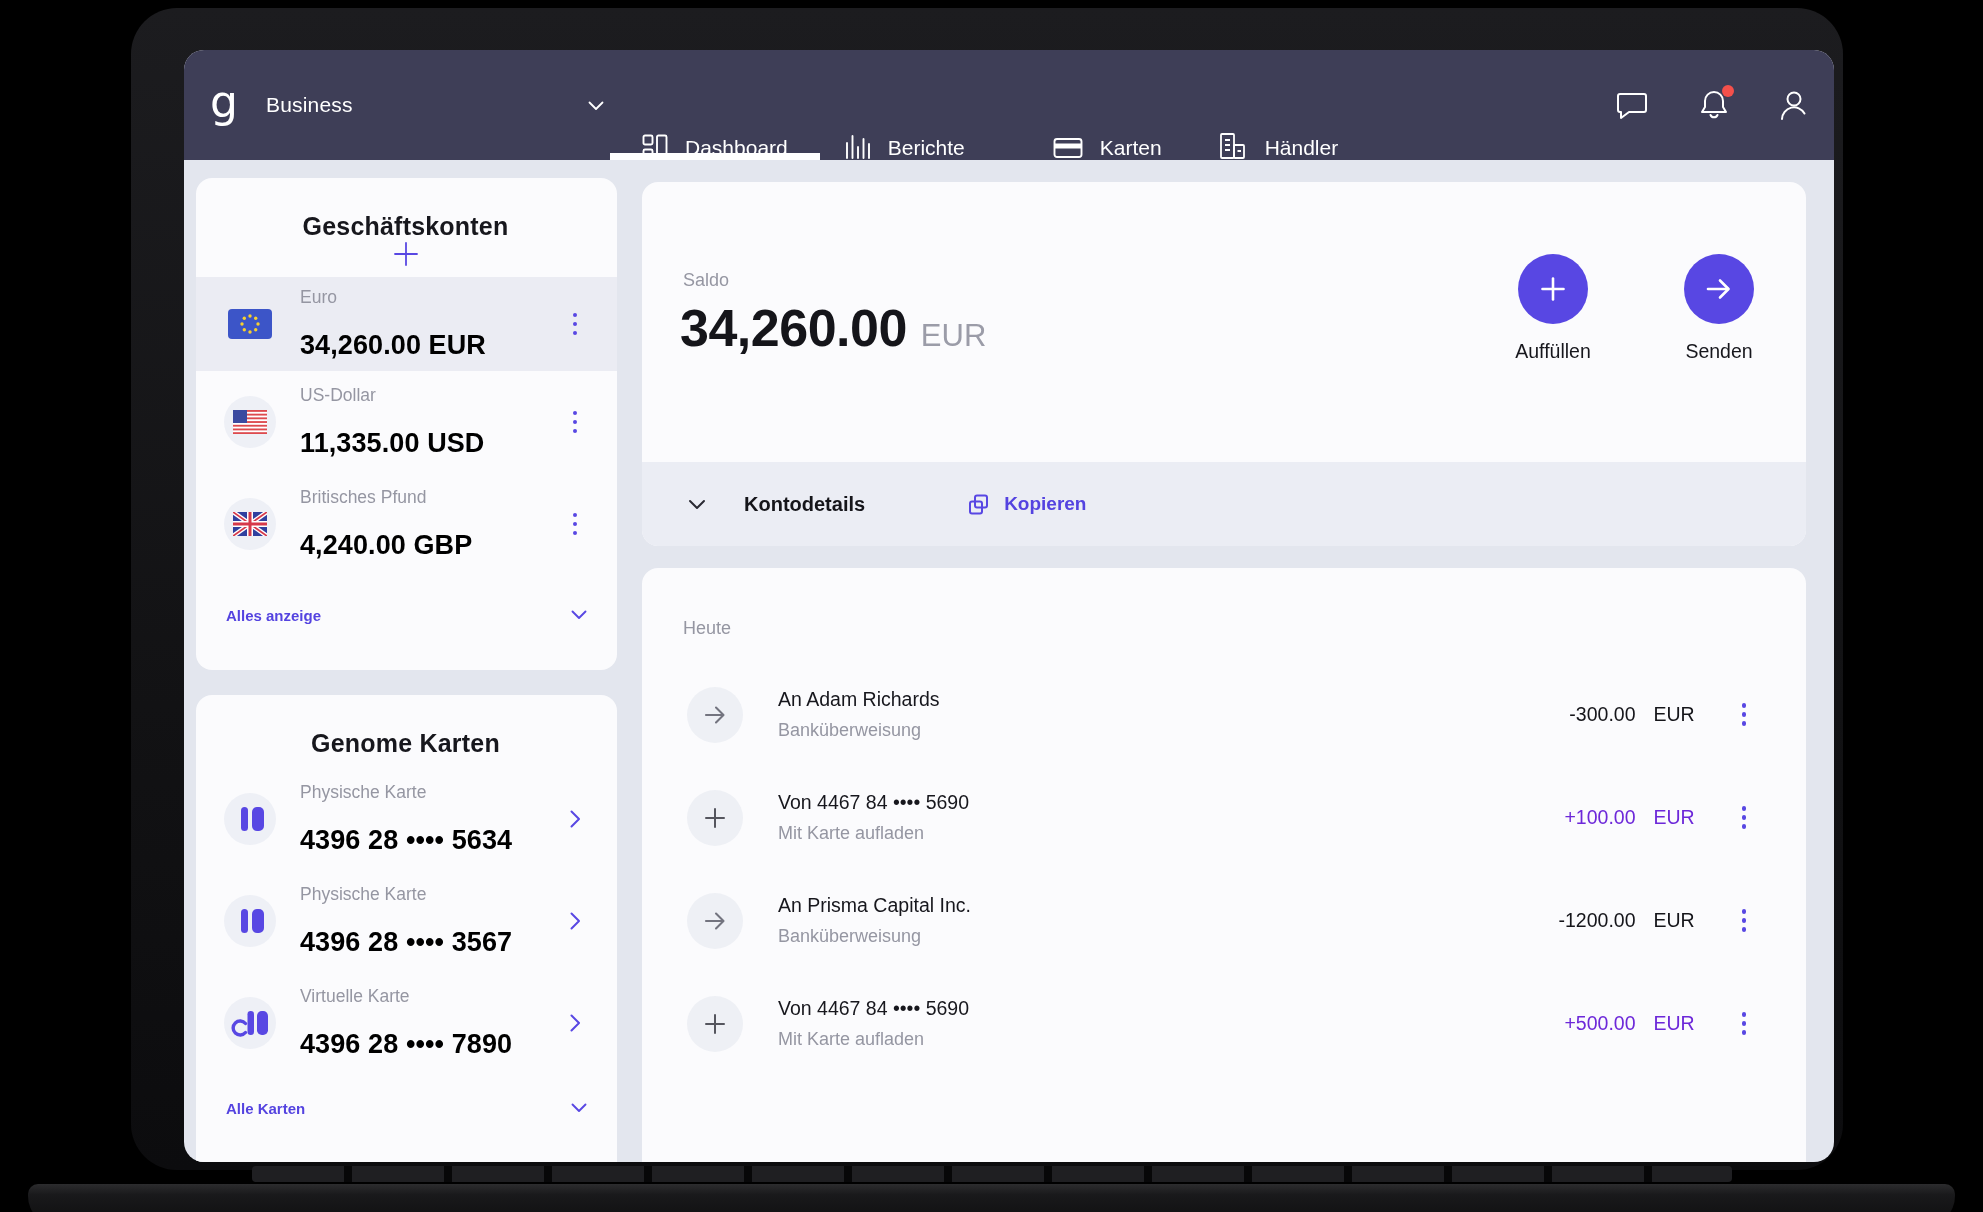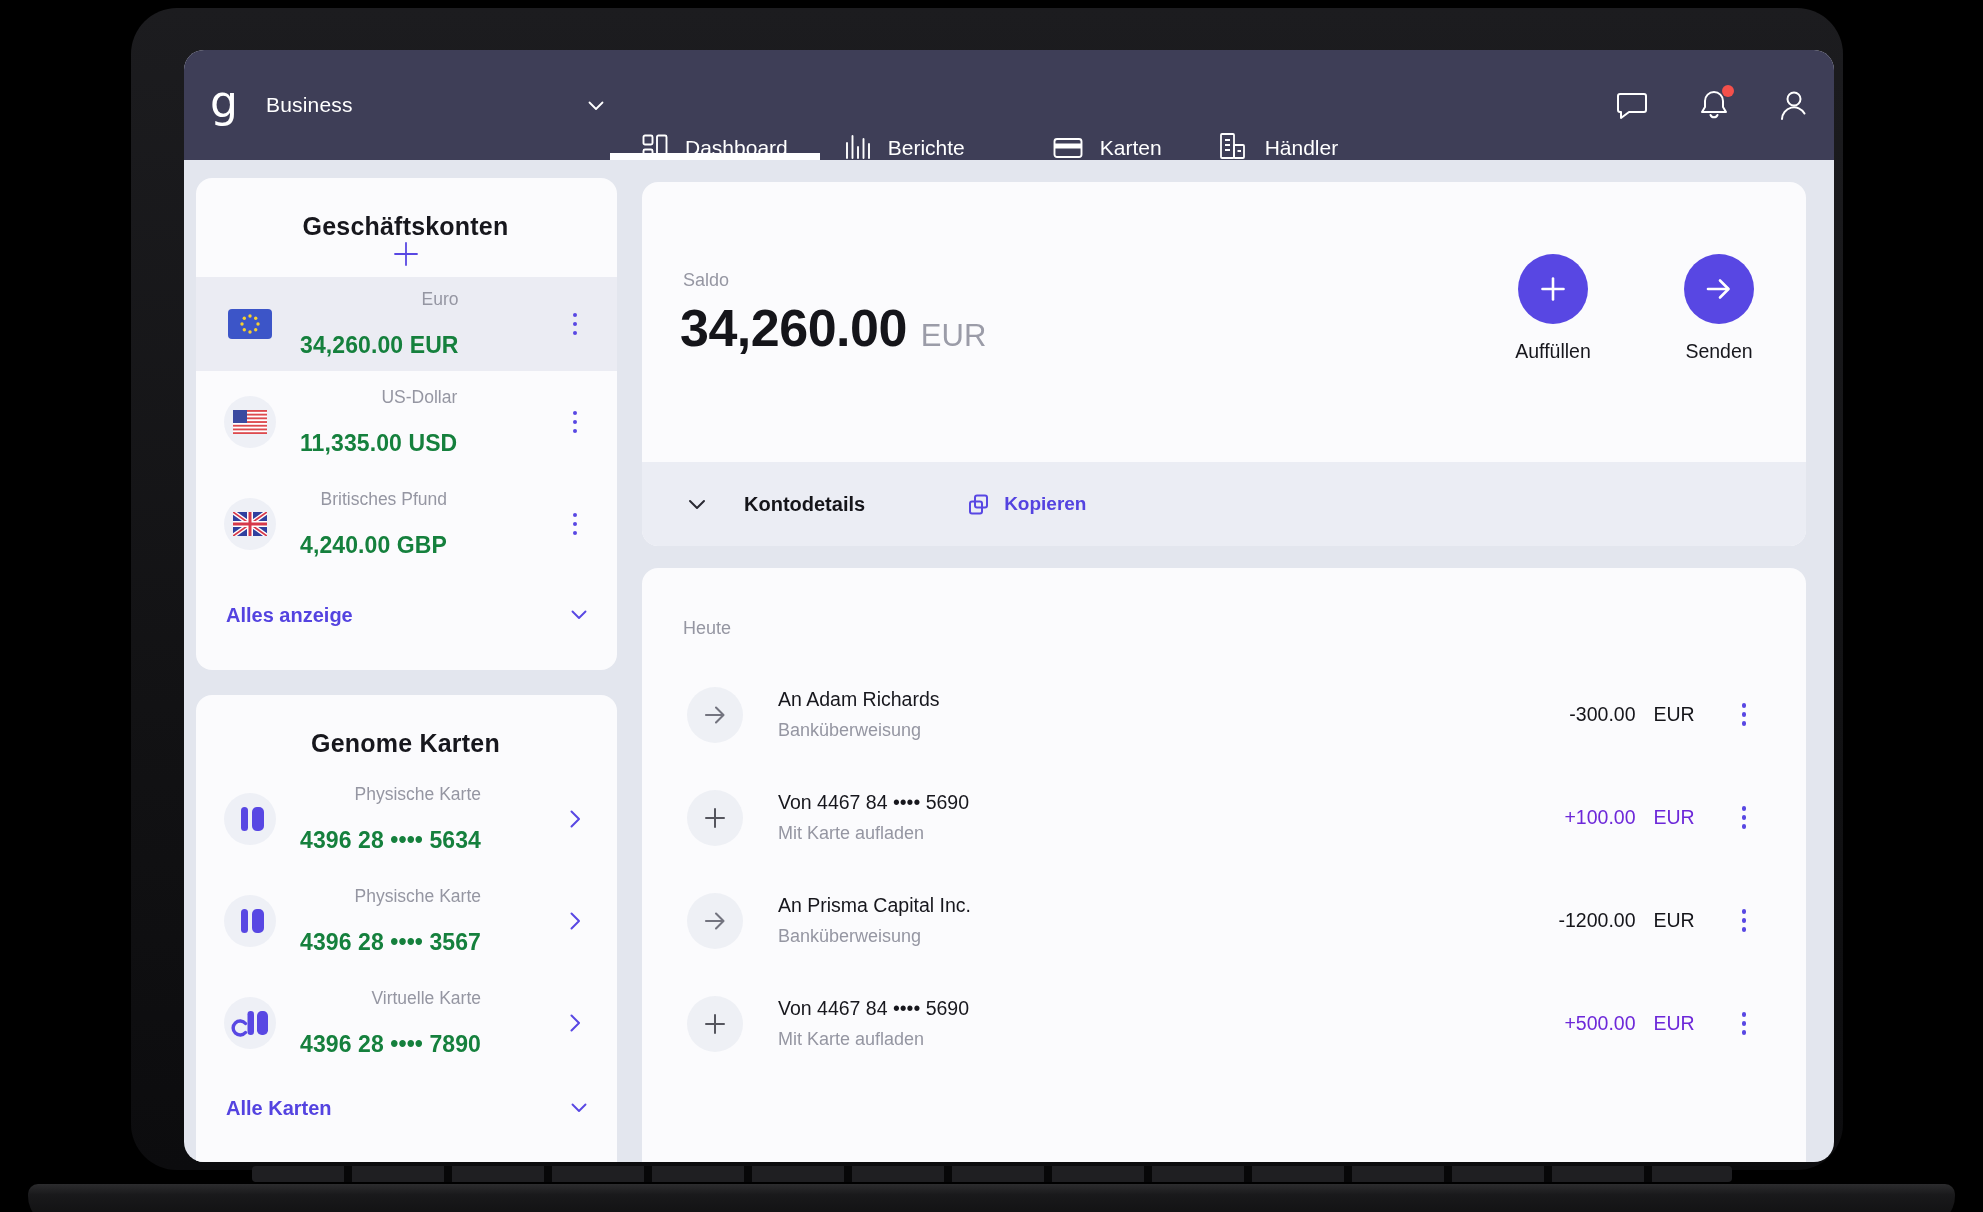--- a/index.html
+++ b/index.html
@@ -41,33 +41,33 @@
 
   
   .content { position:relative; flex:1; }
   .card { position:absolute; background:#fbfbfd; border-radius:16px; }
 
   
   .accounts-card { left:12px; top:18px; width:421px; height:492px; overflow:hidden; }
   .cards-card    { left:12px; top:535px; width:421px; height:560px; overflow:hidden; }
   .card-head { display:flex; align-items:center; justify-content:flex-end; padding:34px 30px 10px 28px;flex-direction:column; }
   .card-title { font-size:25px; font-weight:700; color:#17171d; letter-spacing:.2px; }
-  .side-row { display:flex; align-items:center; padding:0 36px 0 28px; height:102px; cursor:pointer;text-align:right; }
+  .side-row { display:flex; align-items:center; padding:0 36px 0 28px; height:102px; cursor:pointer; }
   .side-row.acct-euro { height:94px; background:#ebecf3; }
   .ico-wrap { width:52px; height:52px; flex:0 0 52px; display:flex; align-items:center; justify-content:center; margin-right:24px; }
   .ico-circle { background:#eef0f6; border-radius:50%; }
   .side-texts { display:flex; flex-direction:column; gap:6px; }
   .side-label { font-size:17.5px; color:#9596a2; }
-  .side-value { font-size:23px; font-weight:700; color:#15803d; letter-spacing:.1px;margin-top:16px; }
+  .side-value { font-size:27px; font-weight:700; color:#000000; letter-spacing:.1px;margin-top:16px; }
   .kebab { margin-left:auto; display:flex; flex-direction:column; gap:4.5px; cursor:pointer; padding:4px; }
   .kebab i { width:4.5px; height:4.5px; border-radius:50%; background:#5847e3; }
   .row-chevron { margin-left:auto; cursor:pointer; }
   .card-foot { display:flex; align-items:center; justify-content:space-between; padding:0 30px; height:68px; margin-top:6px; }
   .cards-card .card-foot { margin-top:4px; height:60px; }
-  .foot-link { font-size:20px; font-weight:700; color:#5443e0; cursor:pointer; }
+  .foot-link { font-size:15px; font-weight:700; color:#5443e0; cursor:pointer; }
 
   
   .balance-card { left:458px; top:22px; right:28px; height:364px; overflow:hidden; }
   .saldo-label { position:absolute; left:41px; top:88px; font-size:18px; color:#9596a2; }
   .amount-row { position:absolute; left:38px; top:116px; display:flex; align-items:baseline; gap:14px; }
   .amount-big { font-size:52px; font-weight:700; color:#15151a; letter-spacing:-.5px; }
   .amount-cur { font-size:31px; color:#9b9ca8; }
   .actions { position:absolute; right:34px; top:72px; display:flex; gap:60px; }
   .action { width:106px; display:flex; flex-direction:column; align-items:center; cursor:pointer;text-align:right; }
   .action-circle { width:70px; height:70px; border-radius:50%; background:#5847e3; display:flex; align-items:center; justify-content:center; }

